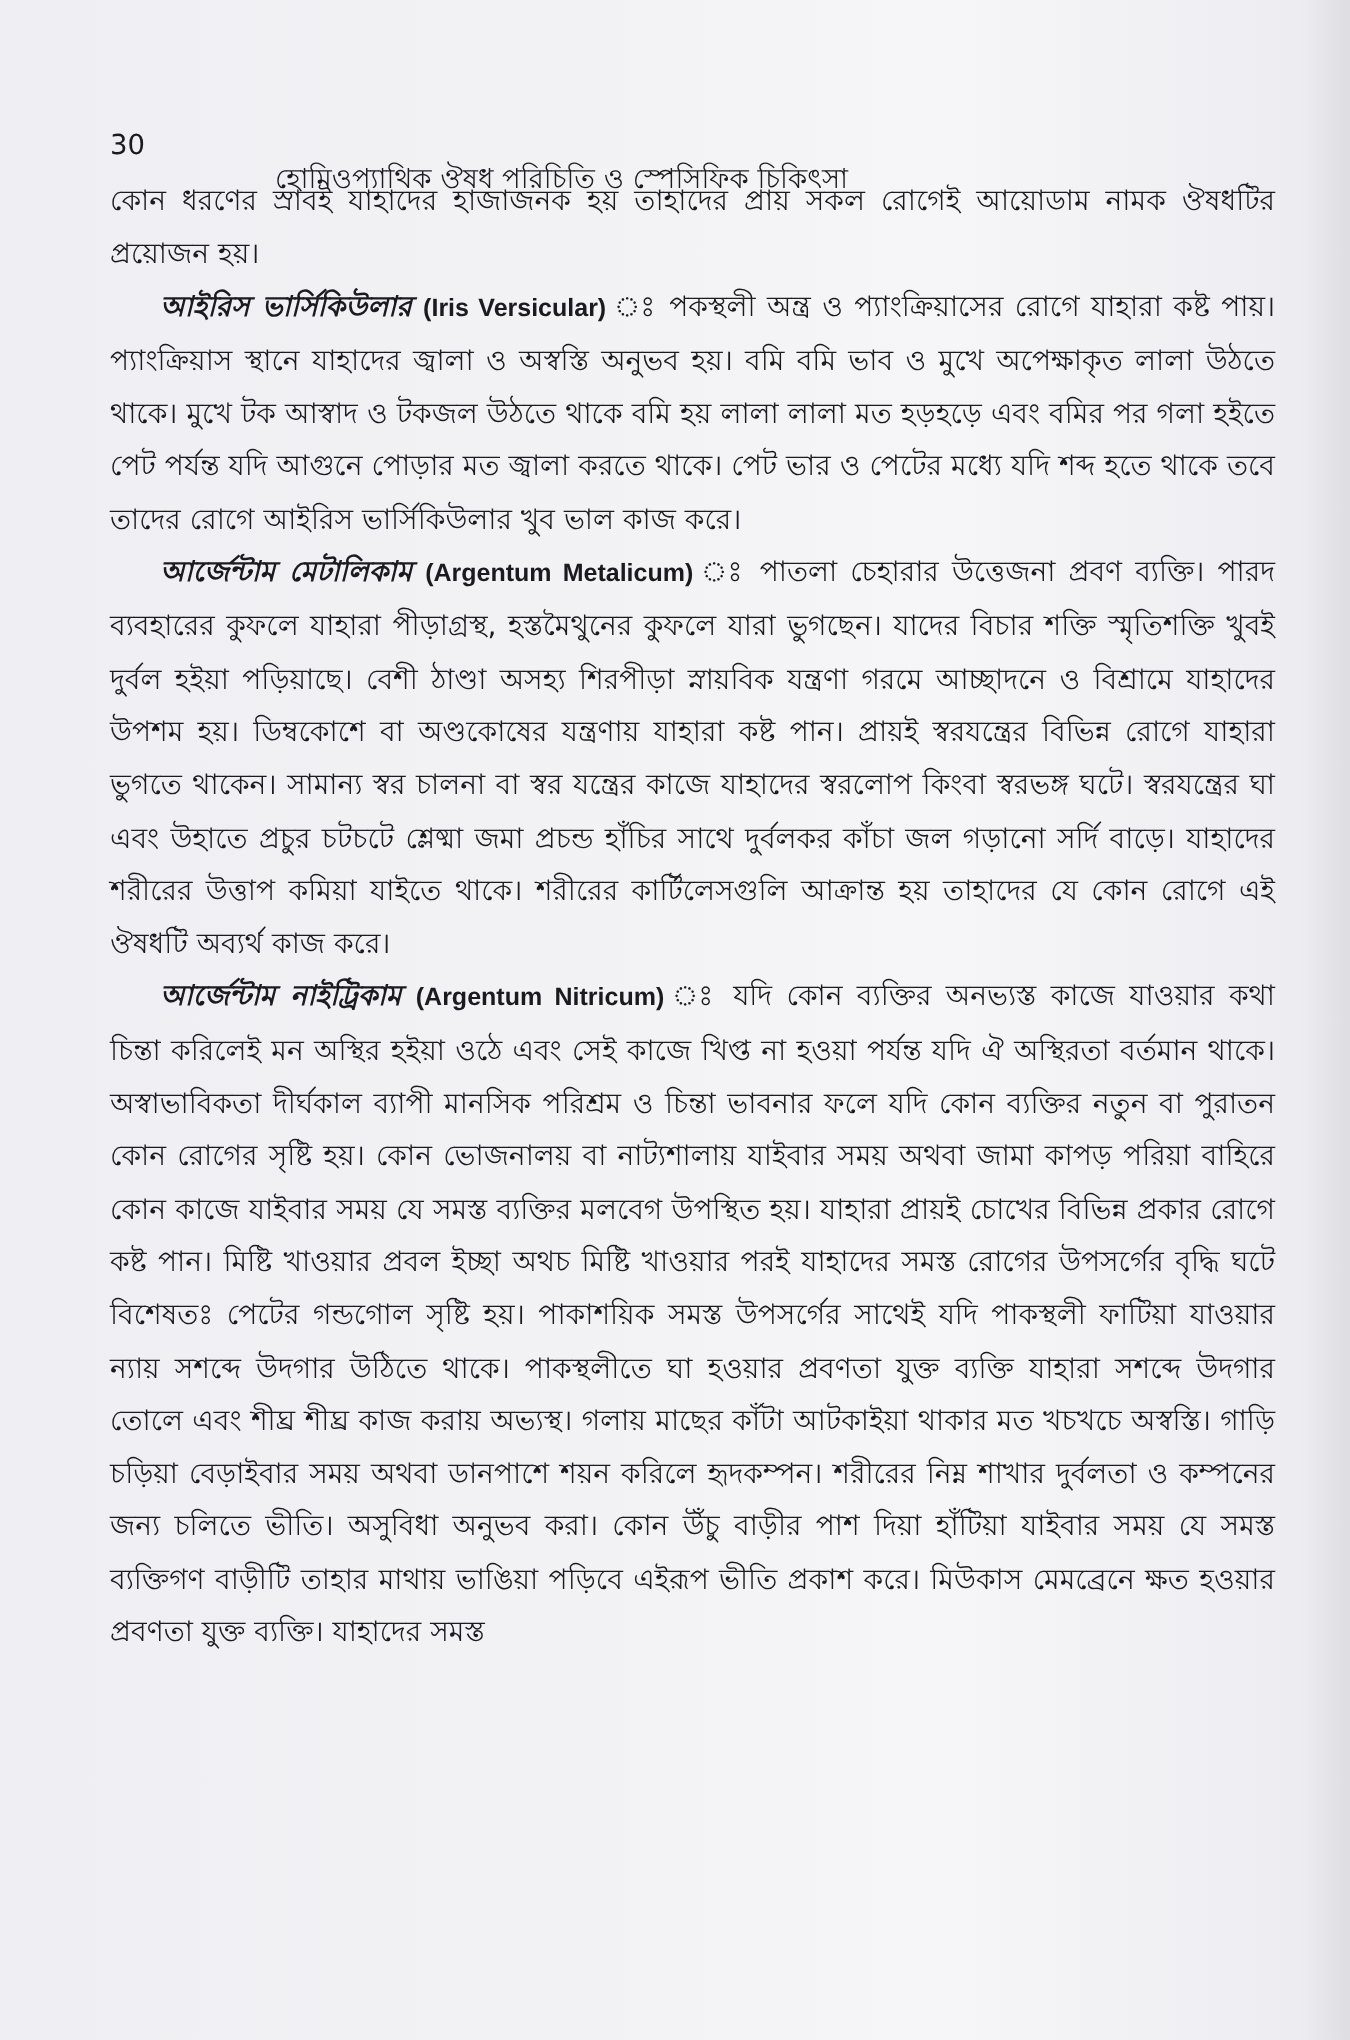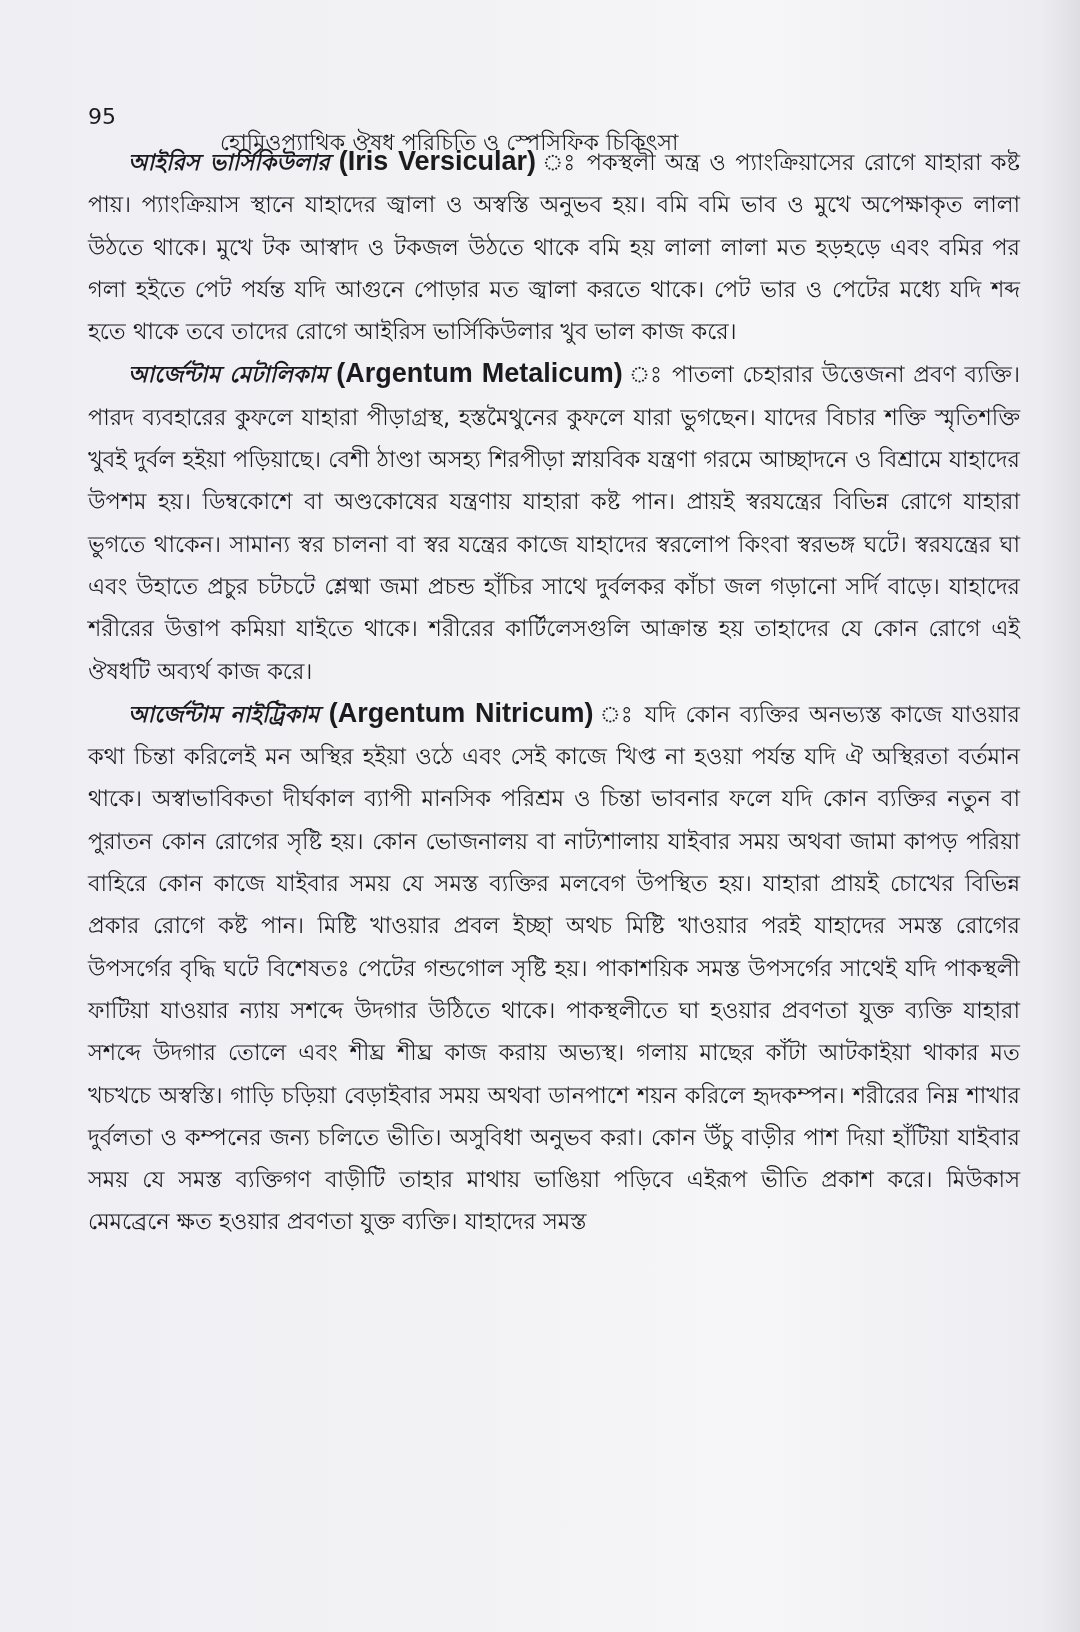--- a/index.html
+++ b/index.html
@@ -67,35 +67,38 @@
     .para.indent {
       text-indent: 40px;
     }
     .remedy-name {
       font-weight: bold;
       font-style: italic;
     }
     .latin {
       font-family: "Liberation Sans", "DejaVu Sans", sans-serif;
       font-weight: bold;
-      font-size: 27px;
+      font-size: 20px;
     }
   </style>
 </head>
 <body>
 
 <div class="page">
   <div class="edge-shadow"></div>
 
   <div class="header">
-    <span class="page-number">95</span>
+    <span class="page-number">30</span>
     <span class="running-title">হোমিওপ্যাথিক ঔষধ পরিচিতি ও স্পেসিফিক চিকিৎসা</span>
   </div>
 
   <div class="body-text">
+    <p class="para">
+      <span>কোন ধরণের স্রাবই যাহাদের হাজাজনক হয় তাহাদের প্রায় সকল রোগেই আয়োডাম নামক ঔষধটির প্রয়োজন হয়।</span>
+    </p>
 
     <p class="para indent">
       <span class="remedy-name">আইরিস ভার্সিকিউলার</span>
       <span class="latin">(Iris Versicular)</span><span> ঃ </span><span>পকস্থলী অন্ত্র ও প্যাংক্রিয়াসের রোগে যাহারা কষ্ট পায়। প্যাংক্রিয়াস স্থানে যাহাদের জ্বালা ও অস্বস্তি অনুভব হয়। বমি বমি ভাব ও মুখে অপেক্ষাকৃত লালা উঠতে থাকে। মুখে টক আস্বাদ ও টকজল উঠতে থাকে বমি হয় লালা লালা মত হড়হড়ে এবং বমির পর গলা হইতে পেট পর্যন্ত যদি আগুনে পোড়ার মত জ্বালা করতে থাকে। পেট ভার ও পেটের মধ্যে যদি শব্দ হতে থাকে তবে তাদের রোগে আইরিস ভার্সিকিউলার খুব ভাল কাজ করে।</span>
     </p>
 
     <p class="para indent">
       <span class="remedy-name">আর্জেন্টাম মেটালিকাম</span>
       <span class="latin">(Argentum Metalicum)</span><span> ঃ </span><span>পাতলা চেহারার উত্তেজনা প্রবণ ব্যক্তি। পারদ ব্যবহারের কুফলে যাহারা পীড়াগ্রস্থ, হস্তমৈথুনের কুফলে যারা ভুগছেন। যাদের বিচার শক্তি স্মৃতিশক্তি খুবই দুর্বল হইয়া পড়িয়াছে। বেশী ঠাণ্ডা অসহ্য শিরপীড়া স্নায়বিক যন্ত্রণা গরমে আচ্ছাদনে ও বিশ্রামে যাহাদের উপশম হয়। ডিম্বকোশে বা অণ্ডকোষের যন্ত্রণায় যাহারা কষ্ট পান। প্রায়ই স্বরযন্ত্রের বিভিন্ন রোগে যাহারা ভুগতে থাকেন। সামান্য স্বর চালনা বা স্বর যন্ত্রের কাজে যাহাদের স্বরলোপ কিংবা স্বরভঙ্গ ঘটে। স্বরযন্ত্রের ঘা এবং উহাতে প্রচুর চটচটে শ্লেষ্মা জমা প্রচন্ড হাঁচির সাথে দুর্বলকর কাঁচা জল গড়ানো সর্দি বাড়ে। যাহাদের শরীরের উত্তাপ কমিয়া যাইতে থাকে। শরীরের কার্টিলেসগুলি আক্রান্ত হয় তাহাদের যে কোন রোগে এই ঔষধটি অব্যর্থ কাজ করে।</span>
     </p>

